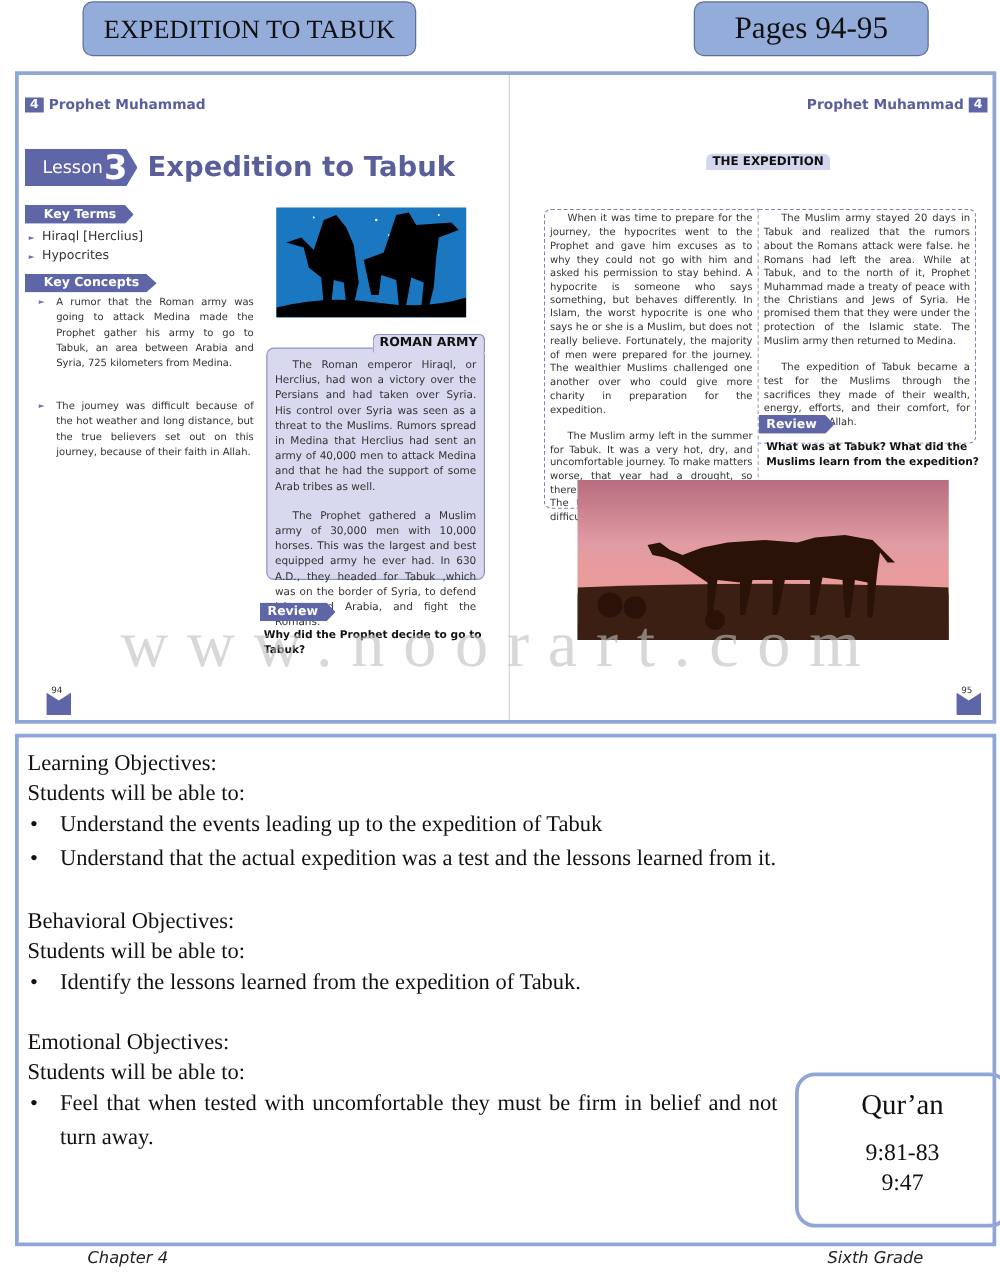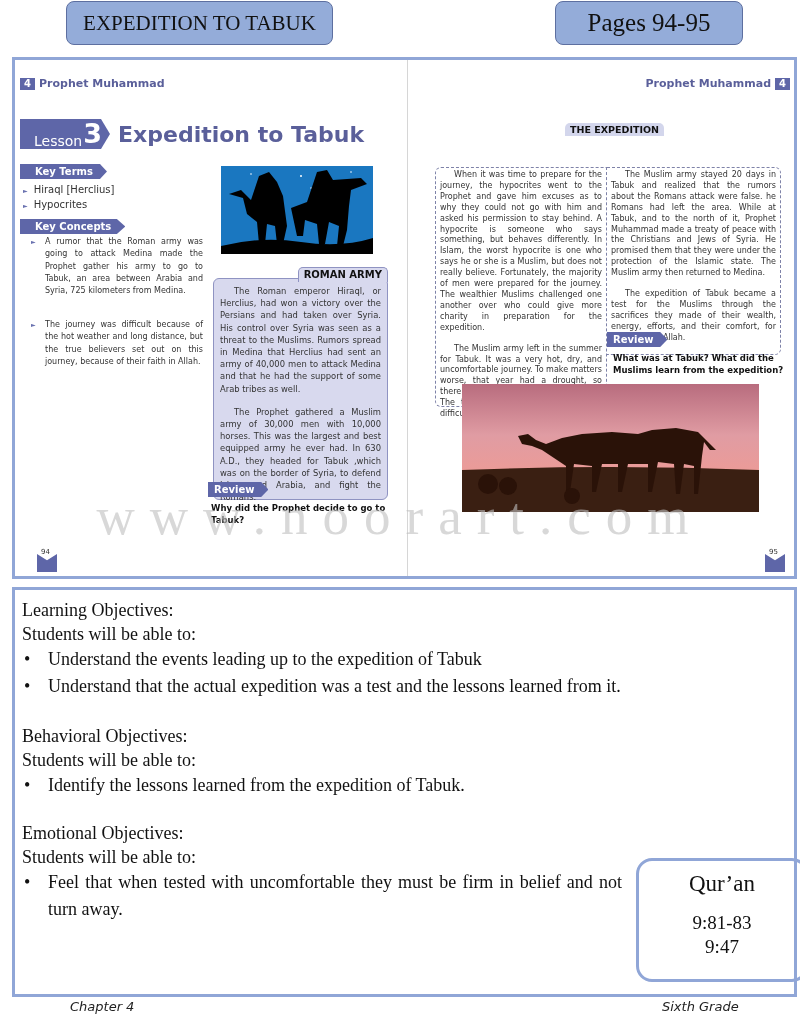--- a/index.html
+++ b/index.html
@@ -12,35 +12,35 @@
   .page { position: absolute; top: 0; height: 516px; }
   #page-left { left: 0; width: 392px; }
   #page-right { left: 392px; width: 387px; border-left: 1px solid #d6d6d6; }
 
   .chap-head { position: absolute; top: 17px; font-size: 11px; font-weight: bold; color: #5a5f9a; display: flex; align-items: center; gap: 4px; }
   .chap-num { background: #5e66a8; color: #fff; font-size: 10px; padding: 0 4px; height: 12px; line-height: 12px; }
   #chap-left { left: 5px; }
   #chap-right { right: 4px; }
 
   #lesson-banner { position: absolute; left: 5px; top: 59px; display: flex; align-items: center; }
-  .lesson-tag { background: #5e66a8; color: #fff; height: 30px; padding: 0 8px 0 14px; display: flex; align-items: flex-end; clip-path: polygon(0 0, 90% 0, 100% 50%, 90% 100%, 0 100%); font-size: 14px; }
+  .lesson-tag { background: #5e66a8; color: #fff; height: 30px; padding: 0 8px 0 14px; display: flex; align-items: center; clip-path: polygon(0 0, 90% 0, 100% 50%, 90% 100%, 0 100%); font-size: 14px; }
   .lesson-tag b { font-size: 27px; margin-left: 1px; font-weight: bold; }
   #lesson-title { font-size: 22px; font-weight: bold; color: #5a5f9a; margin-left: 8px; }
 
   .section-tag { position: absolute; background: #5e66a8; color: #fff; font-size: 10px; font-weight: bold; padding: 2px 14px 2px 15px; clip-path: polygon(0 0, 92% 0, 100% 50%, 92% 100%, 0 100%); }
   #key-terms-tag { left: 5px; top: 104px; }
   #key-concepts-tag { left: 5px; top: 159px; }
   .term { position: absolute; left: 8px; font-size: 10px; color: #333; }
   .term::before { content: "►"; color: #6a72b0; font-size: 6px; margin-right: 6px; }
   .concept { position: absolute; left: 16px; width: 172px; font-size: 8px; line-height: 12.3px; color: #333; text-align: justify; padding-left: 14px; }
   .concept::before { content: "►"; color: #6a72b0; font-size: 6px; position: absolute; left: 0; top: 0; }
 
   #camel-silhouette { position: absolute; left: 206px; top: 106px; width: 152px; height: 88px; background: #1a77c0; overflow: hidden; }
 
-  #roman-box { position: absolute; left: 198px; top: 218px; width: 175px; height: 222px; background: #d8d9ee; border: 1px solid #8f93c2; border-radius: 6px; padding: 6px 6px; font-size: 8.4px; line-height: 12.2px; color: #333; text-align: justify; }
+  #roman-box { position: absolute; left: 198px; top: 218px; width: 175px; height: 186px; background: #d8d9ee; border: 1px solid #8f93c2; border-radius: 6px; padding: 6px 6px; font-size: 8.4px; line-height: 12.2px; color: #333; text-align: justify; }
   #roman-label { position: absolute; right: -1px; top: -12px; background: #d8d9ee; border: 1px solid #8f93c2; border-bottom: none; border-radius: 5px 5px 0 0; font-size: 10px; font-weight: bold; padding: 1px 5px; color: #111; }
   #roman-box p { text-indent: 14px; margin-bottom: 11px; }
 
   .review-tag { position: absolute; background: #5e66a8; color: #fff; font-size: 10px; font-weight: bold; padding: 2px 14px 2px 6px; clip-path: polygon(0 0, 88% 0, 100% 50%, 88% 100%, 0 100%); }
   #review-left { left: 193px; top: 422px; }
   #review-left-q { position: absolute; left: 196px; top: 442px; width: 175px; font-size: 8.5px; font-weight: bold; color: #111; line-height: 12px; }
 
   .page-num { position: absolute; bottom: 4px; width: 20px; height: 18px; background: #5e66a8; clip-path: polygon(0 0, 50% 35%, 100% 0, 100% 100%, 0 100%); }
   .page-num-label { position: absolute; bottom: 20px; font-size: 7px; color: #333; }
 

